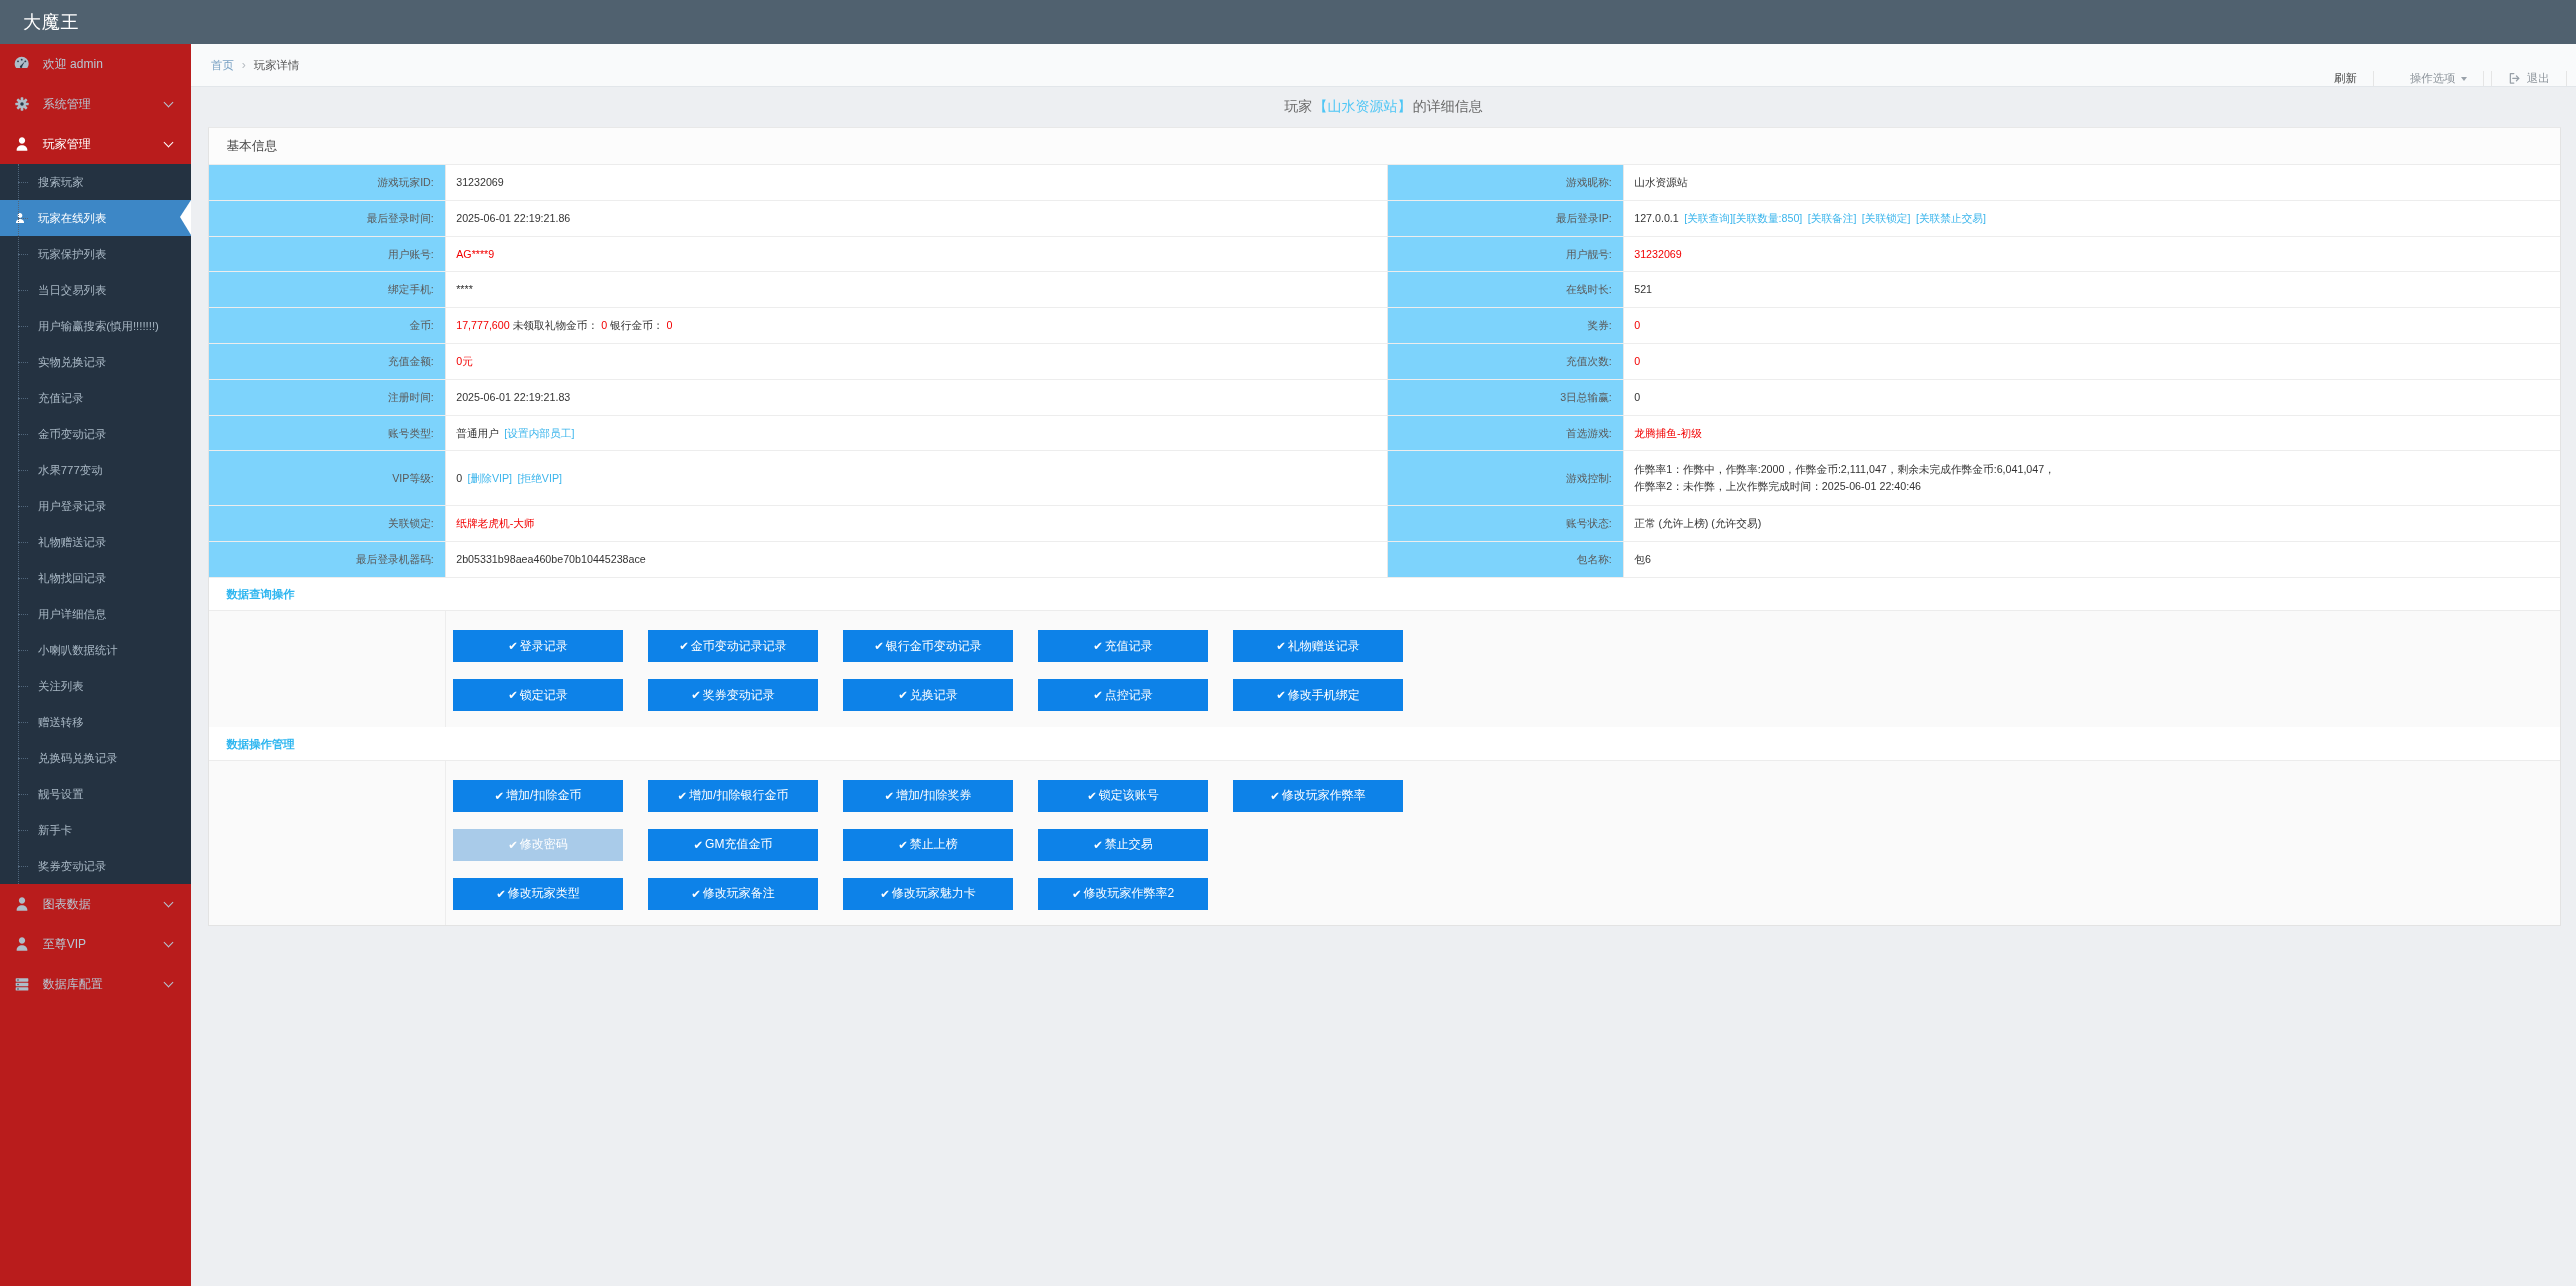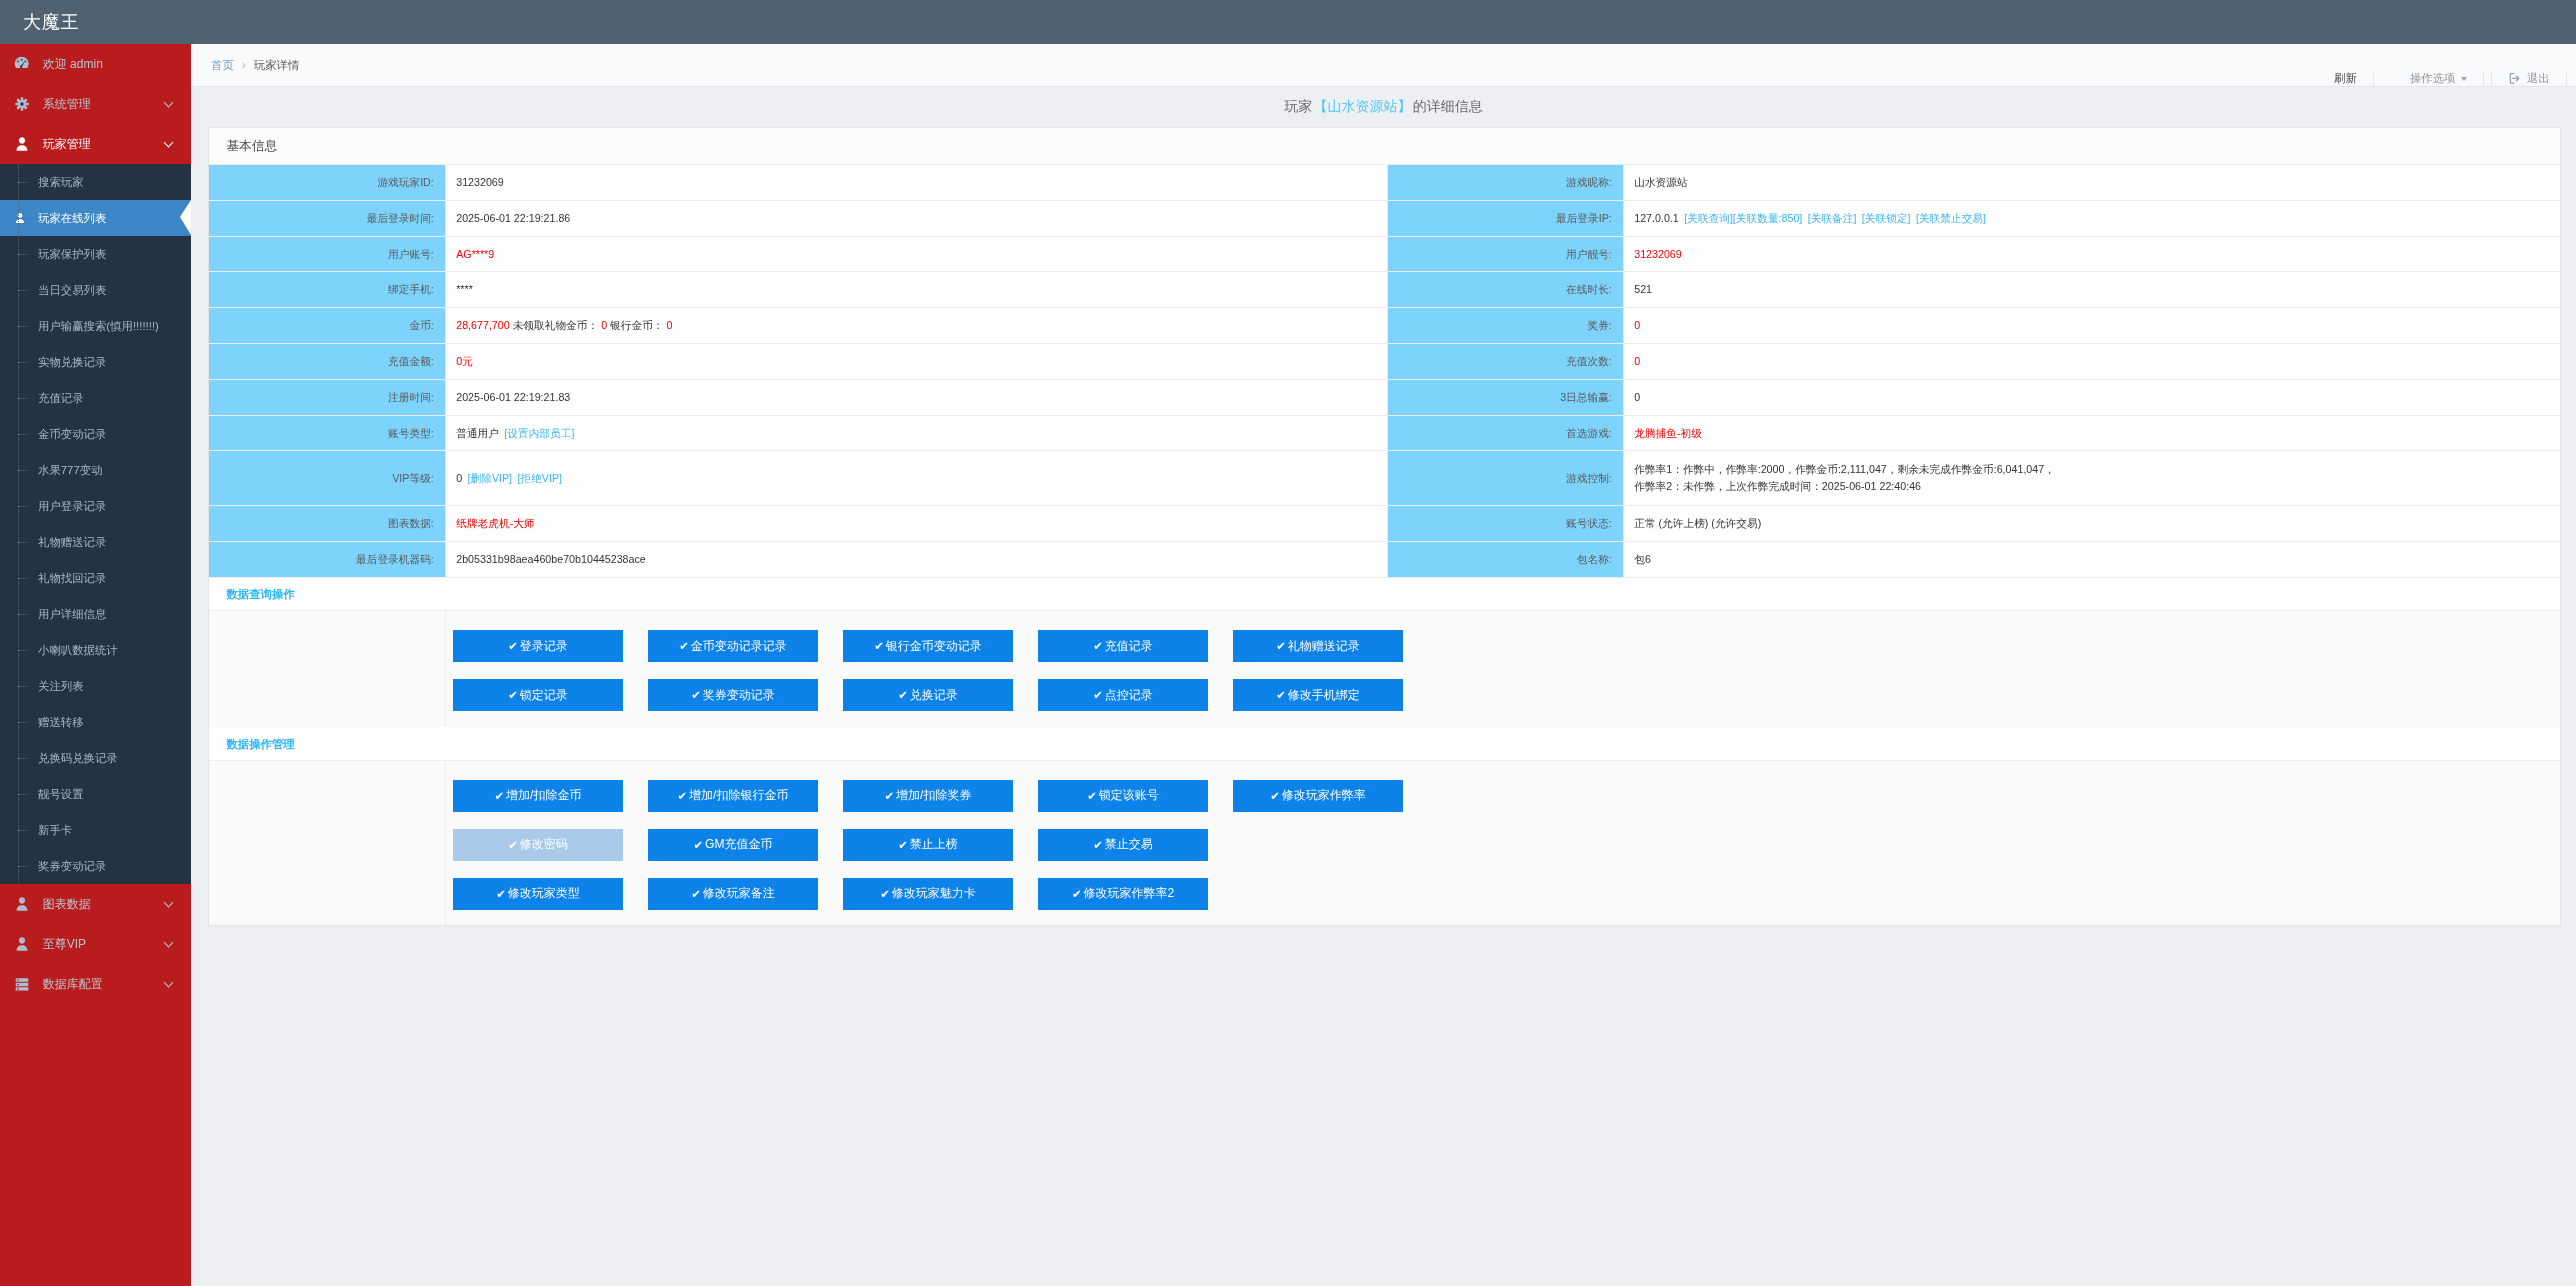--- a/index.html
+++ b/index.html
@@ -255,21 +255,21 @@
       <tr>
         <td class="lb">绑定手机:</td>
         <td class="vl"><span>****</span></td>
         <td class="lb b3">在线时长:</td>
         <td class="vl"><span>521</span></td>
       </tr>
 
       <tr>
         <td class="lb">金币:</td>
         <td class="vl">
-          <span class="red">28,677,700</span><span> 未领取礼物金币： </span><span class="red">0</span><span> 银行金币： </span><span class="red">0</span>
+          <span class="red">17,777,600</span><span> 未领取礼物金币： </span><span class="red">0</span><span> 银行金币： </span><span class="red">0</span>
         </td>
         <td class="lb b3">奖券:</td>
         <td class="vl"><span class="red">0</span></td>
       </tr>
 
       <tr>
         <td class="lb">充值金额:</td>
         <td class="vl"><span class="red">0元</span></td>
         <td class="lb b3">充值次数:</td>
         <td class="vl"><span class="red">0</span></td>
@@ -298,21 +298,21 @@
           <span>0</span><span class="lk">[删除VIP]</span><span class="lk">[拒绝VIP]</span>
         </td>
         <td class="lb b3">游戏控制:</td>
         <td class="vl">
           <div class="gc-line">作弊率1：作弊中，作弊率:2000，作弊金币:2,111,047，剩余未完成作弊金币:6,041,047，</div>
           <div class="gc-line">作弊率2：未作弊，上次作弊完成时间：2025-06-01 22:40:46</div>
         </td>
       </tr>
 
       <tr>
-        <td class="lb">图表数据:</td>
+        <td class="lb">关联锁定:</td>
         <td class="vl"><span class="red">纸牌老虎机-大师</span></td>
         <td class="lb b3">账号状态:</td>
         <td class="vl"><span>正常 (允许上榜) (允许交易)</span></td>
       </tr>
 
       <tr>
         <td class="lb">最后登录机器码:</td>
         <td class="vl"><span>2b05331b98aea460be70b10445238ace</span></td>
         <td class="lb b3">包名称:</td>
         <td class="vl"><span>包6</span></td>

